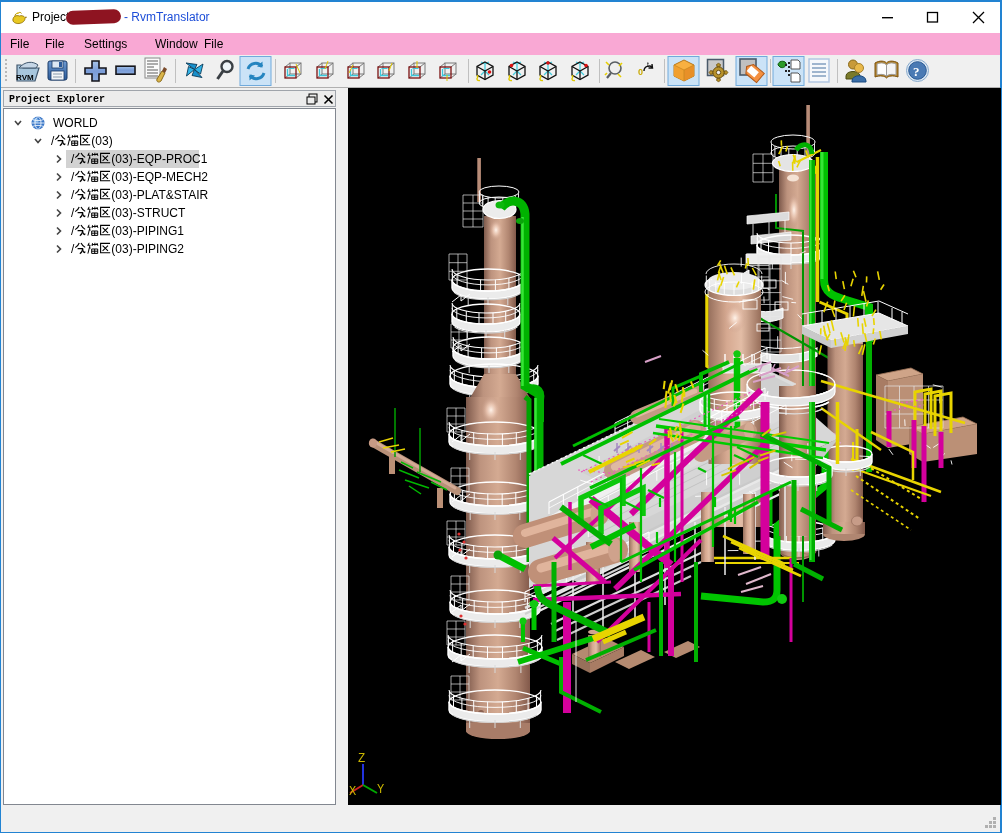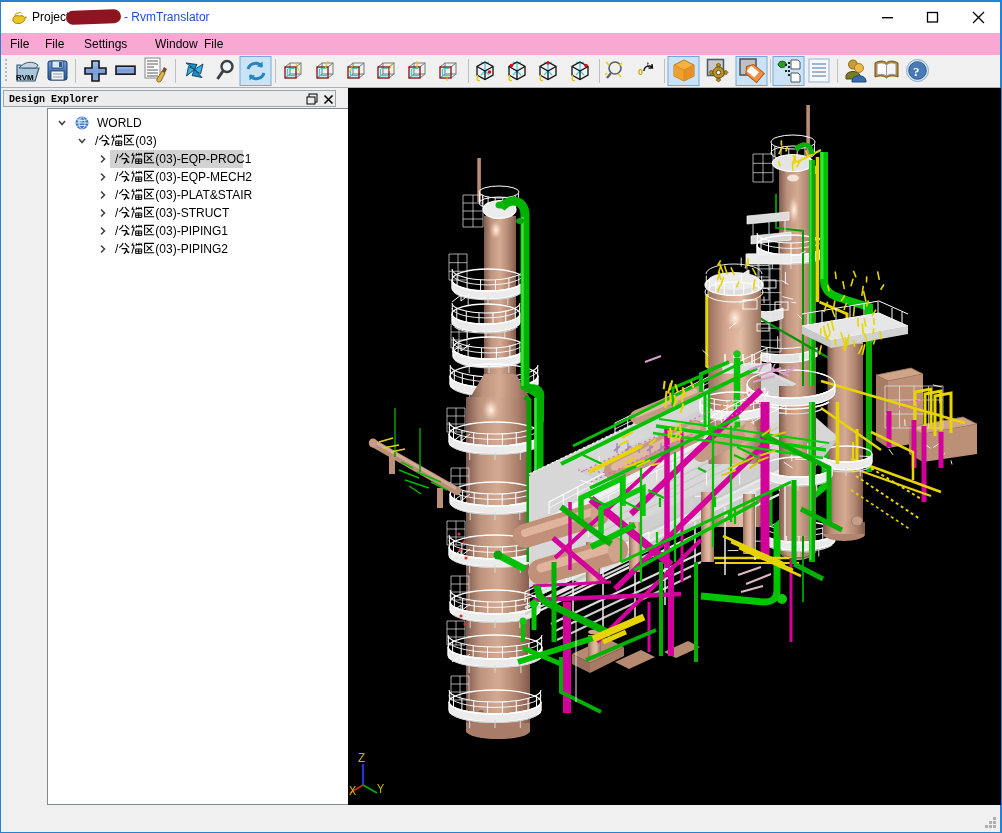--- a/index.html
+++ b/index.html
@@ -12,21 +12,21 @@
 .title-text { position:absolute; left:31px; top:8px; font-size:12px; color:#000; z-index:1; }
 .title-text2 { position:absolute; left:123px; top:8px; font-size:12px; color:#1d4ed8; }
 
 .redact { position:absolute; left:65px; top:8px; width:55px; height:14px; background:#8e1421; border-radius:7px; transform:rotate(-2deg); z-index:2; }
 .winbtn { position:absolute; top:0; height:31px; width:46px; }
 .menubar { position:absolute; left:0; top:31px; width:999px; height:22px; background:#f9a8d4; font-size:12px; color:#000;padding-left:19px; }
 .menubar span { position:absolute; top:4px; }
 .toolbar { position:absolute; left:0; top:53px; width:999px; height:33px; background:#f0f0f0; border-bottom:1px solid #b0b0b0; }
 .panel { position:absolute; left:2px; top:88px; width:333px; height:715px; }
 .panel-title { position:absolute; left:0; top:0; width:333px; height:17px; background:#ececec; border:1px solid #9fa4ab; font-family:"Liberation Mono", monospace; font-size:10px; font-weight:bold; padding:3px 0 0 5px; letter-spacing:0;}
-.tree-box { position:absolute; left:0; top:18px; width:333px; height:697px; background:#ffffff; border:1px solid #828790;margin-left:44px; }
+.tree-box { position:absolute; left:0; top:18px; width:333px; height:697px; background:#ffffff; border:1px solid #828790; }
 .tree { position:absolute; left:0; top:5px; width:331px; font-size:12px; color:#000; }
 .trow { position:relative; height:18px; line-height:18px; white-space:nowrap; }
 .sel { position:absolute; left:62px; top:0; width:133px; height:18px; background:#d2d2d2; }
 .arrow { position:absolute; top:4px; width:10px; height:10px; }
 .t-label { position:absolute; top:0; }
 .view3d { position:absolute; left:347px; top:86px; width:653px; height:717px; background:#000; }
 .statusbar { position:absolute; left:0; top:803px; width:999px; height:27px; background:#f0f0f0; }
 .grip { position:absolute; right:3px; bottom:3px; width:13px; height:13px; }
 .toolbar > svg, .view3d > svg { display:block; }
 .t-label svg { display:inline-block; }
@@ -286,21 +286,21 @@
 
     <g transform="translate(905,4)">
       <circle cx="11.5" cy="11.5" r="11" fill="#dce8f4" stroke="#88aacc" stroke-width="1"></circle>
       <circle cx="11.5" cy="11.5" r="8.8" fill="#4a7ab4" stroke="#2a5a94" stroke-width="1"></circle>
       <text x="7" y="16.5" font-size="13" font-weight="bold" fill="#fff" font-family="Liberation Serif">?</text>
     </g>
   </svg>
   </div>
 
   <div class="panel">
-    <div class="panel-title">Design Explorer</div>
+    <div class="panel-title">Project Explorer</div>
     <svg style="position:absolute; left:303px; top:3px;" width="12" height="12">
         <rect x="3" y="1" width="8" height="8" fill="#ececec" stroke="#000"></rect>
         <rect x="1" y="4" width="8" height="7" fill="#ececec" stroke="#000"></rect>
       </svg>
     <svg style="position:absolute; left:320px; top:4px;" width="11" height="11">
         <path d="M1.5 1.5 L9.5 9.5 M9.5 1.5 L1.5 9.5" stroke="#000" stroke-width="1.6"></path>
       </svg>
     <div class="tree-box">
       <svg width="0" height="0" style="position:absolute">
         <defs>

